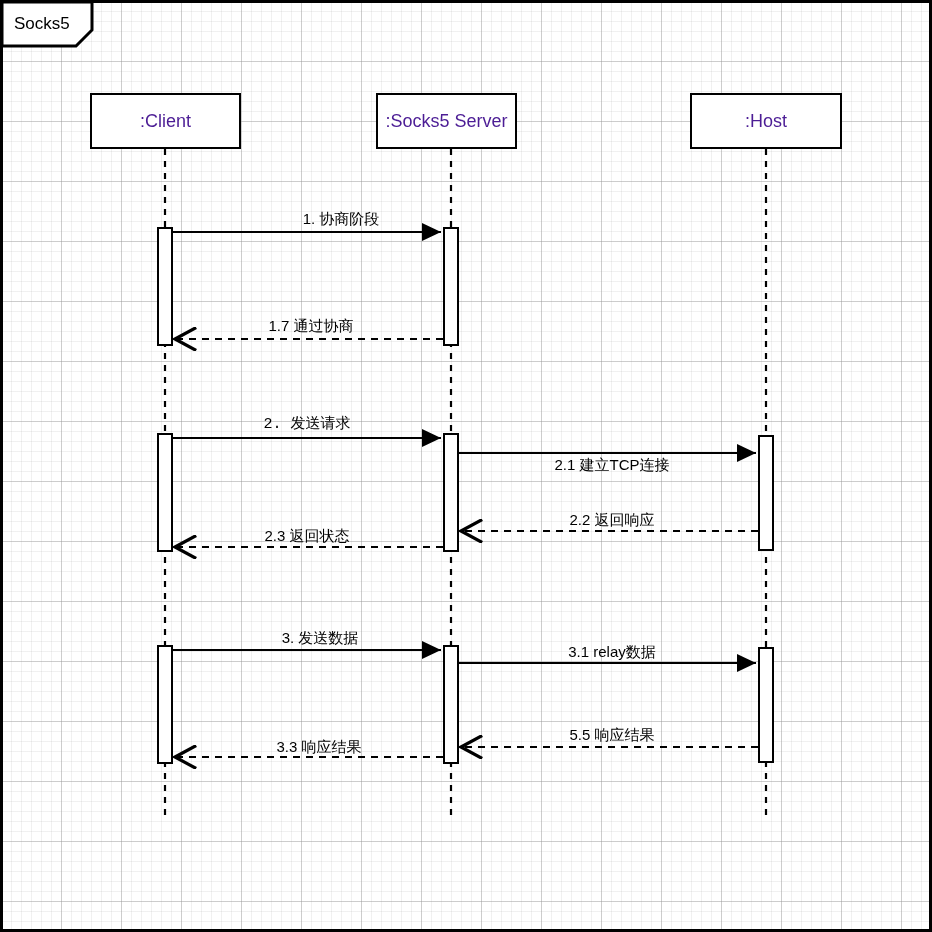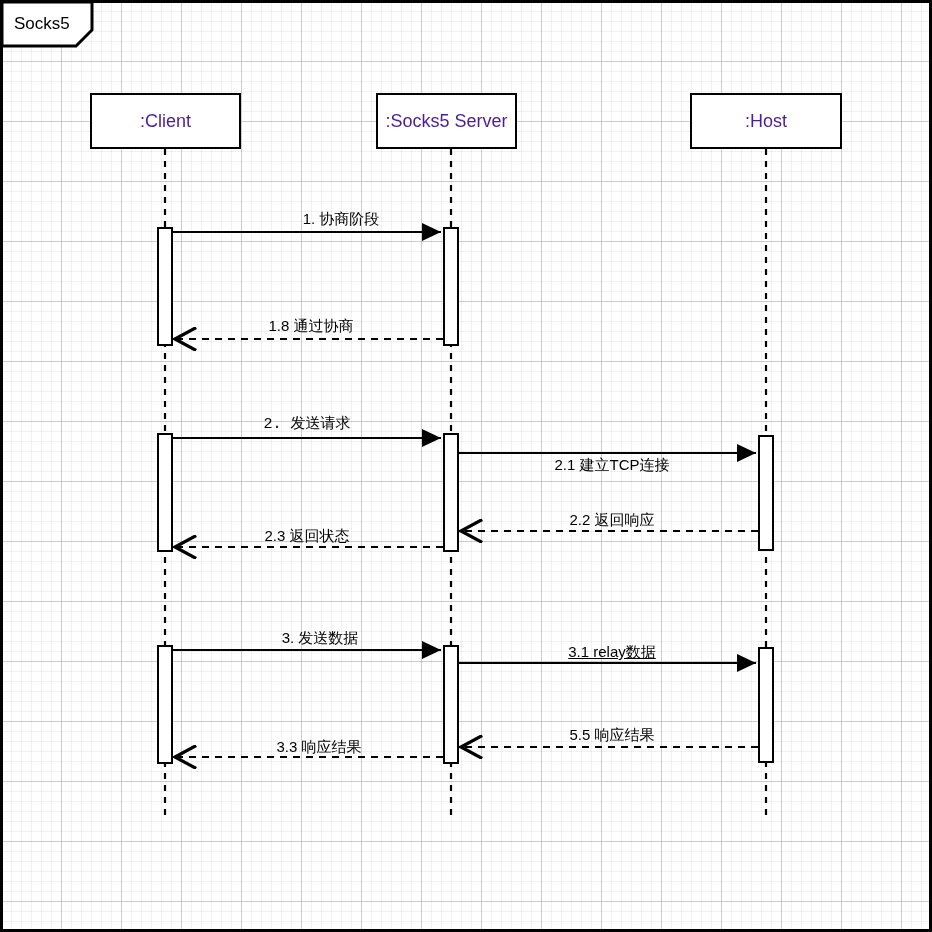--- a/index.html
+++ b/index.html
@@ -135,24 +135,24 @@
 
   <div class="activation" style="left:157px;top:433px;width:16px;height:119px;"></div>
   <div class="activation" style="left:443px;top:433px;width:16px;height:119px;"></div>
   <div class="activation" style="left:758px;top:435px;width:16px;height:116px;"></div>
 
   <div class="activation" style="left:157px;top:645px;width:16px;height:119px;"></div>
   <div class="activation" style="left:443px;top:645px;width:16px;height:119px;"></div>
   <div class="activation" style="left:758px;top:647px;width:16px;height:116px;"></div>
 
   <div class="msg-label" style="left:307px;top:210px;margin-left:34px;">1. 协商阶段</div>
-  <div class="msg-label" style="left:311px;top:317px;">1.8 通过协商</div>
+  <div class="msg-label" style="left:311px;top:317px;">1.7 通过协商</div>
   <div class="msg-label" style="left:307px;top:416px;font-family:Liberation Mono, monospace;">2. 发送请求</div>
   <div class="msg-label" style="left:612px;top:456px;">2.1 建立TCP连接</div>
   <div class="msg-label" style="left:612px;top:511px;">2.2 返回响应</div>
   <div class="msg-label" style="left:307px;top:527px;">2.3 返回状态</div>
   <div class="msg-label" style="left:307px;top:629px;margin-left:13px;">3. 发送数据</div>
-  <div class="msg-label" style="left:612px;top:643px;text-decoration:underline;">3.1 relay数据</div>
+  <div class="msg-label" style="left:612px;top:643px;">3.1 relay数据</div>
   <div class="msg-label" style="left:612px;top:726px;">5.5 响应结果</div>
   <div class="msg-label" style="left:319px;top:738px;">3.3 响应结果</div>
 
   <div id="frame-border"></div>
 </div>
 
 </body></html>

